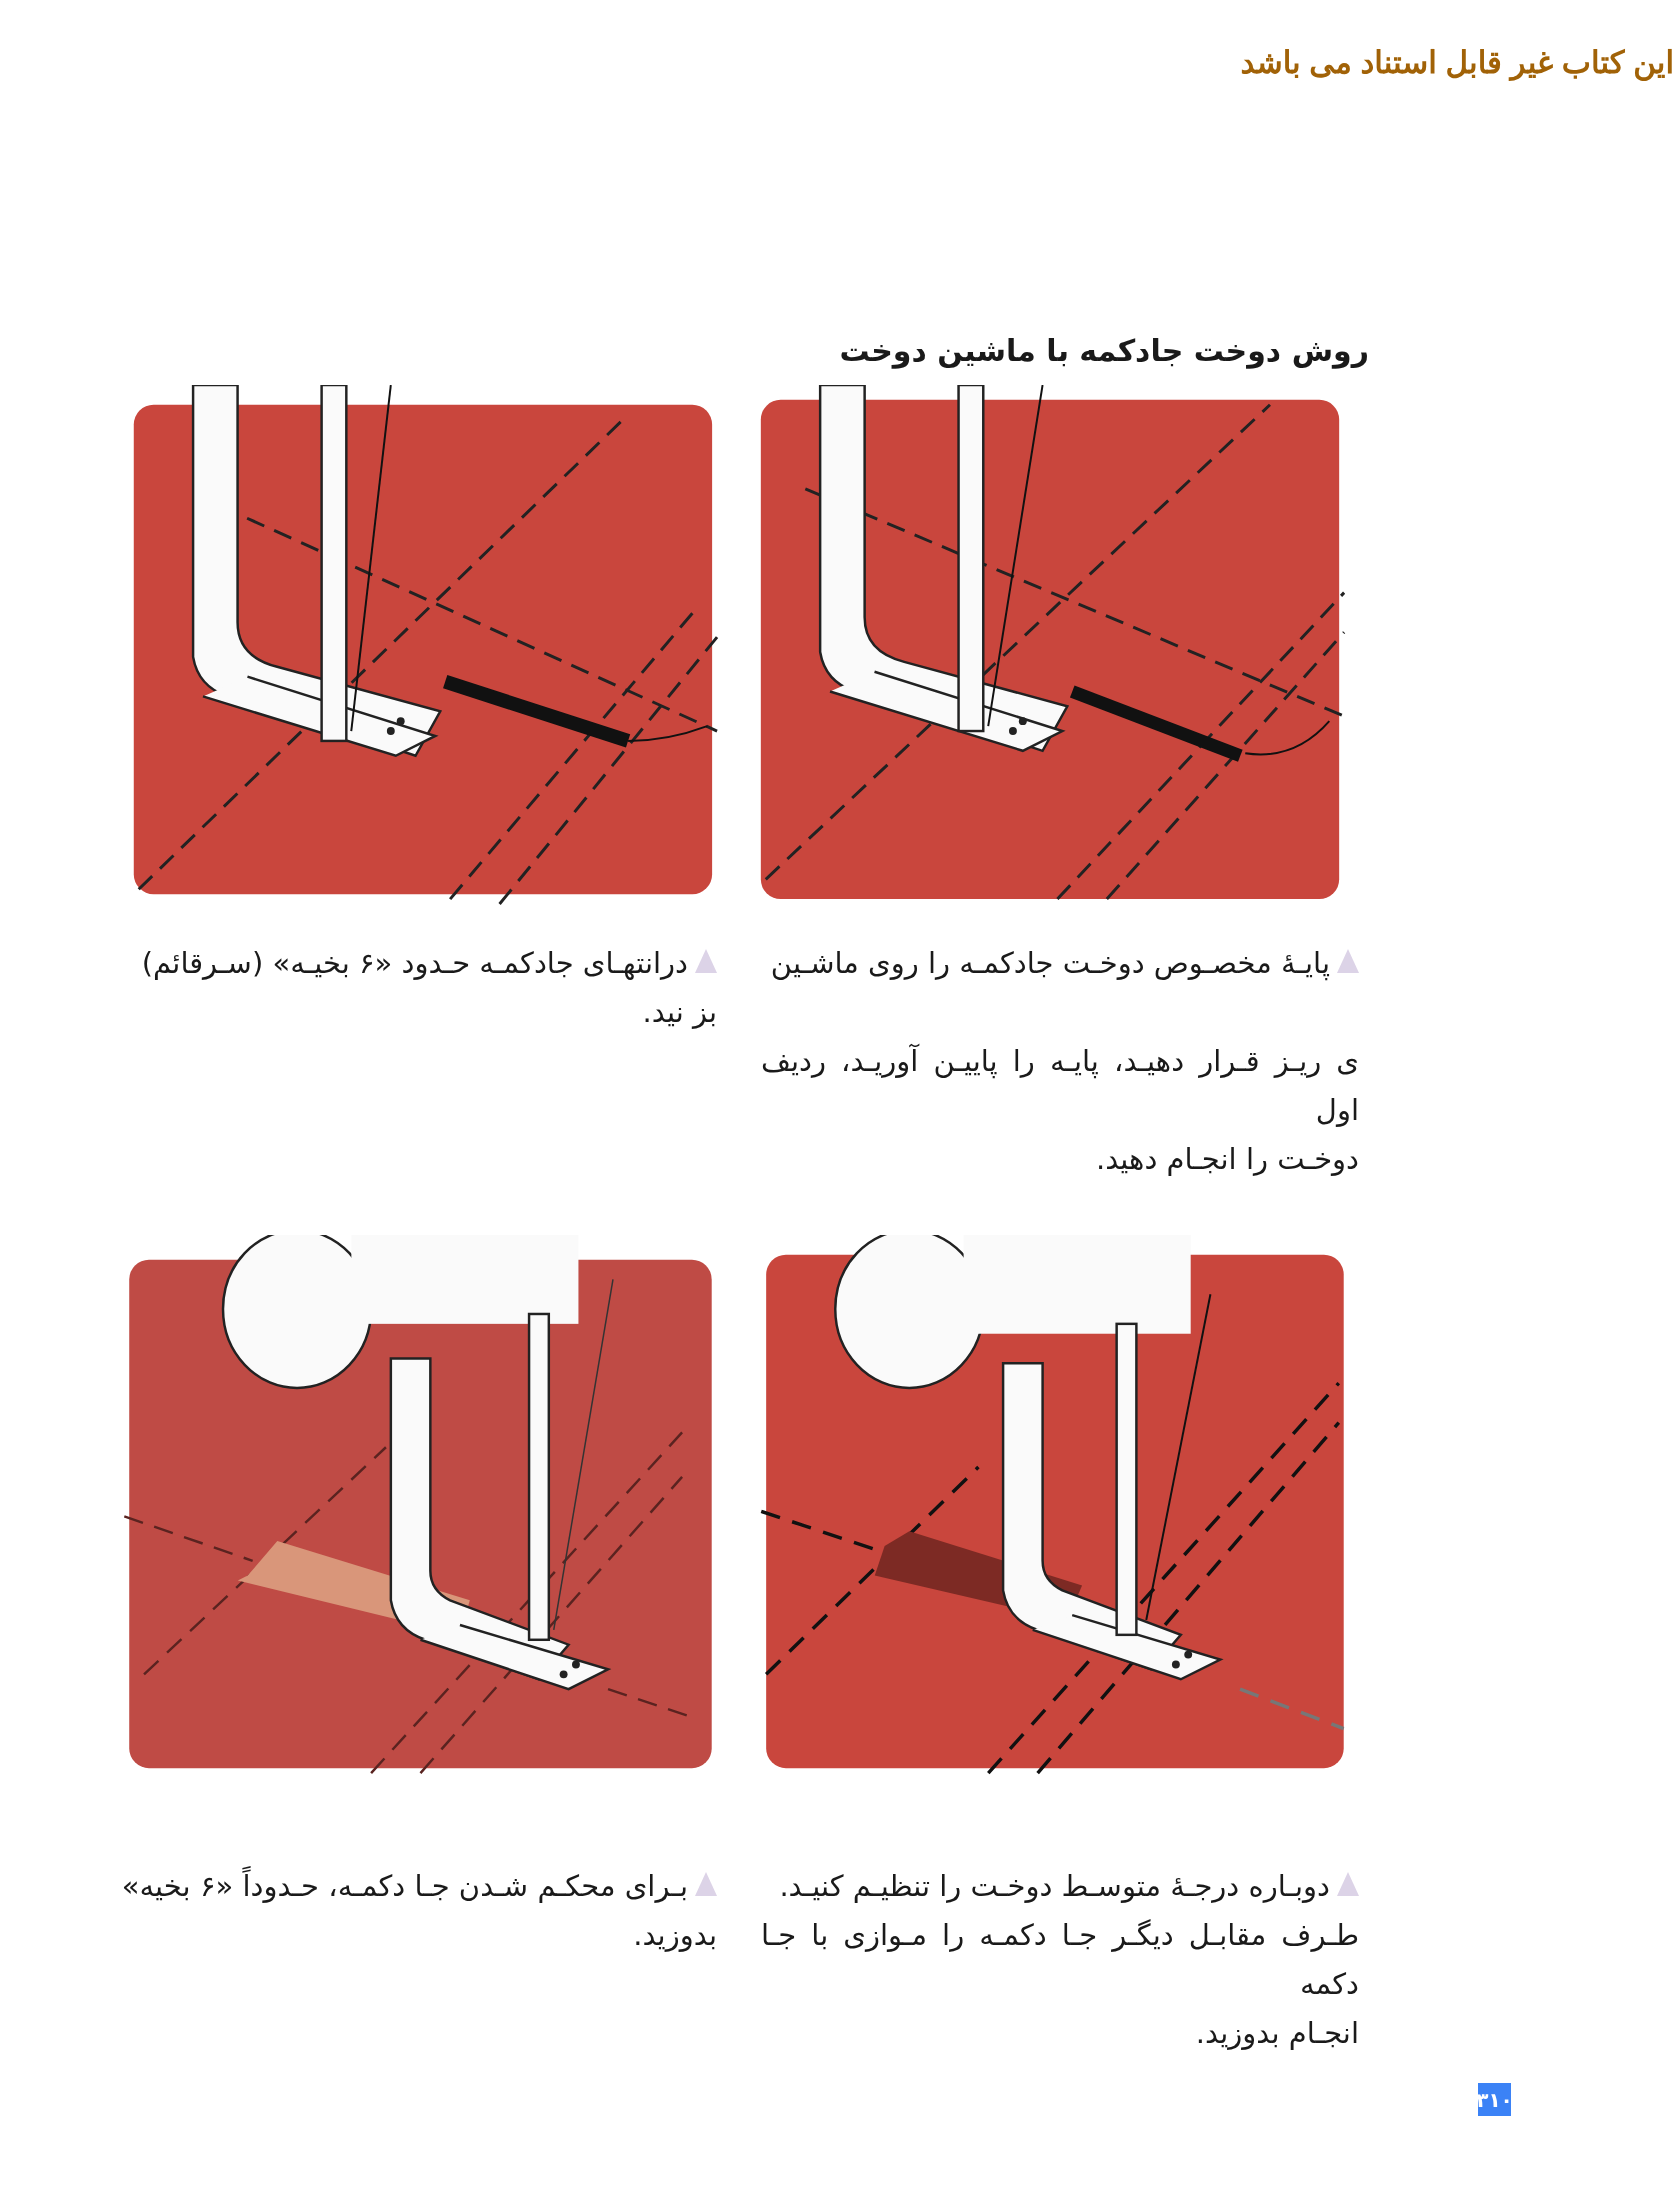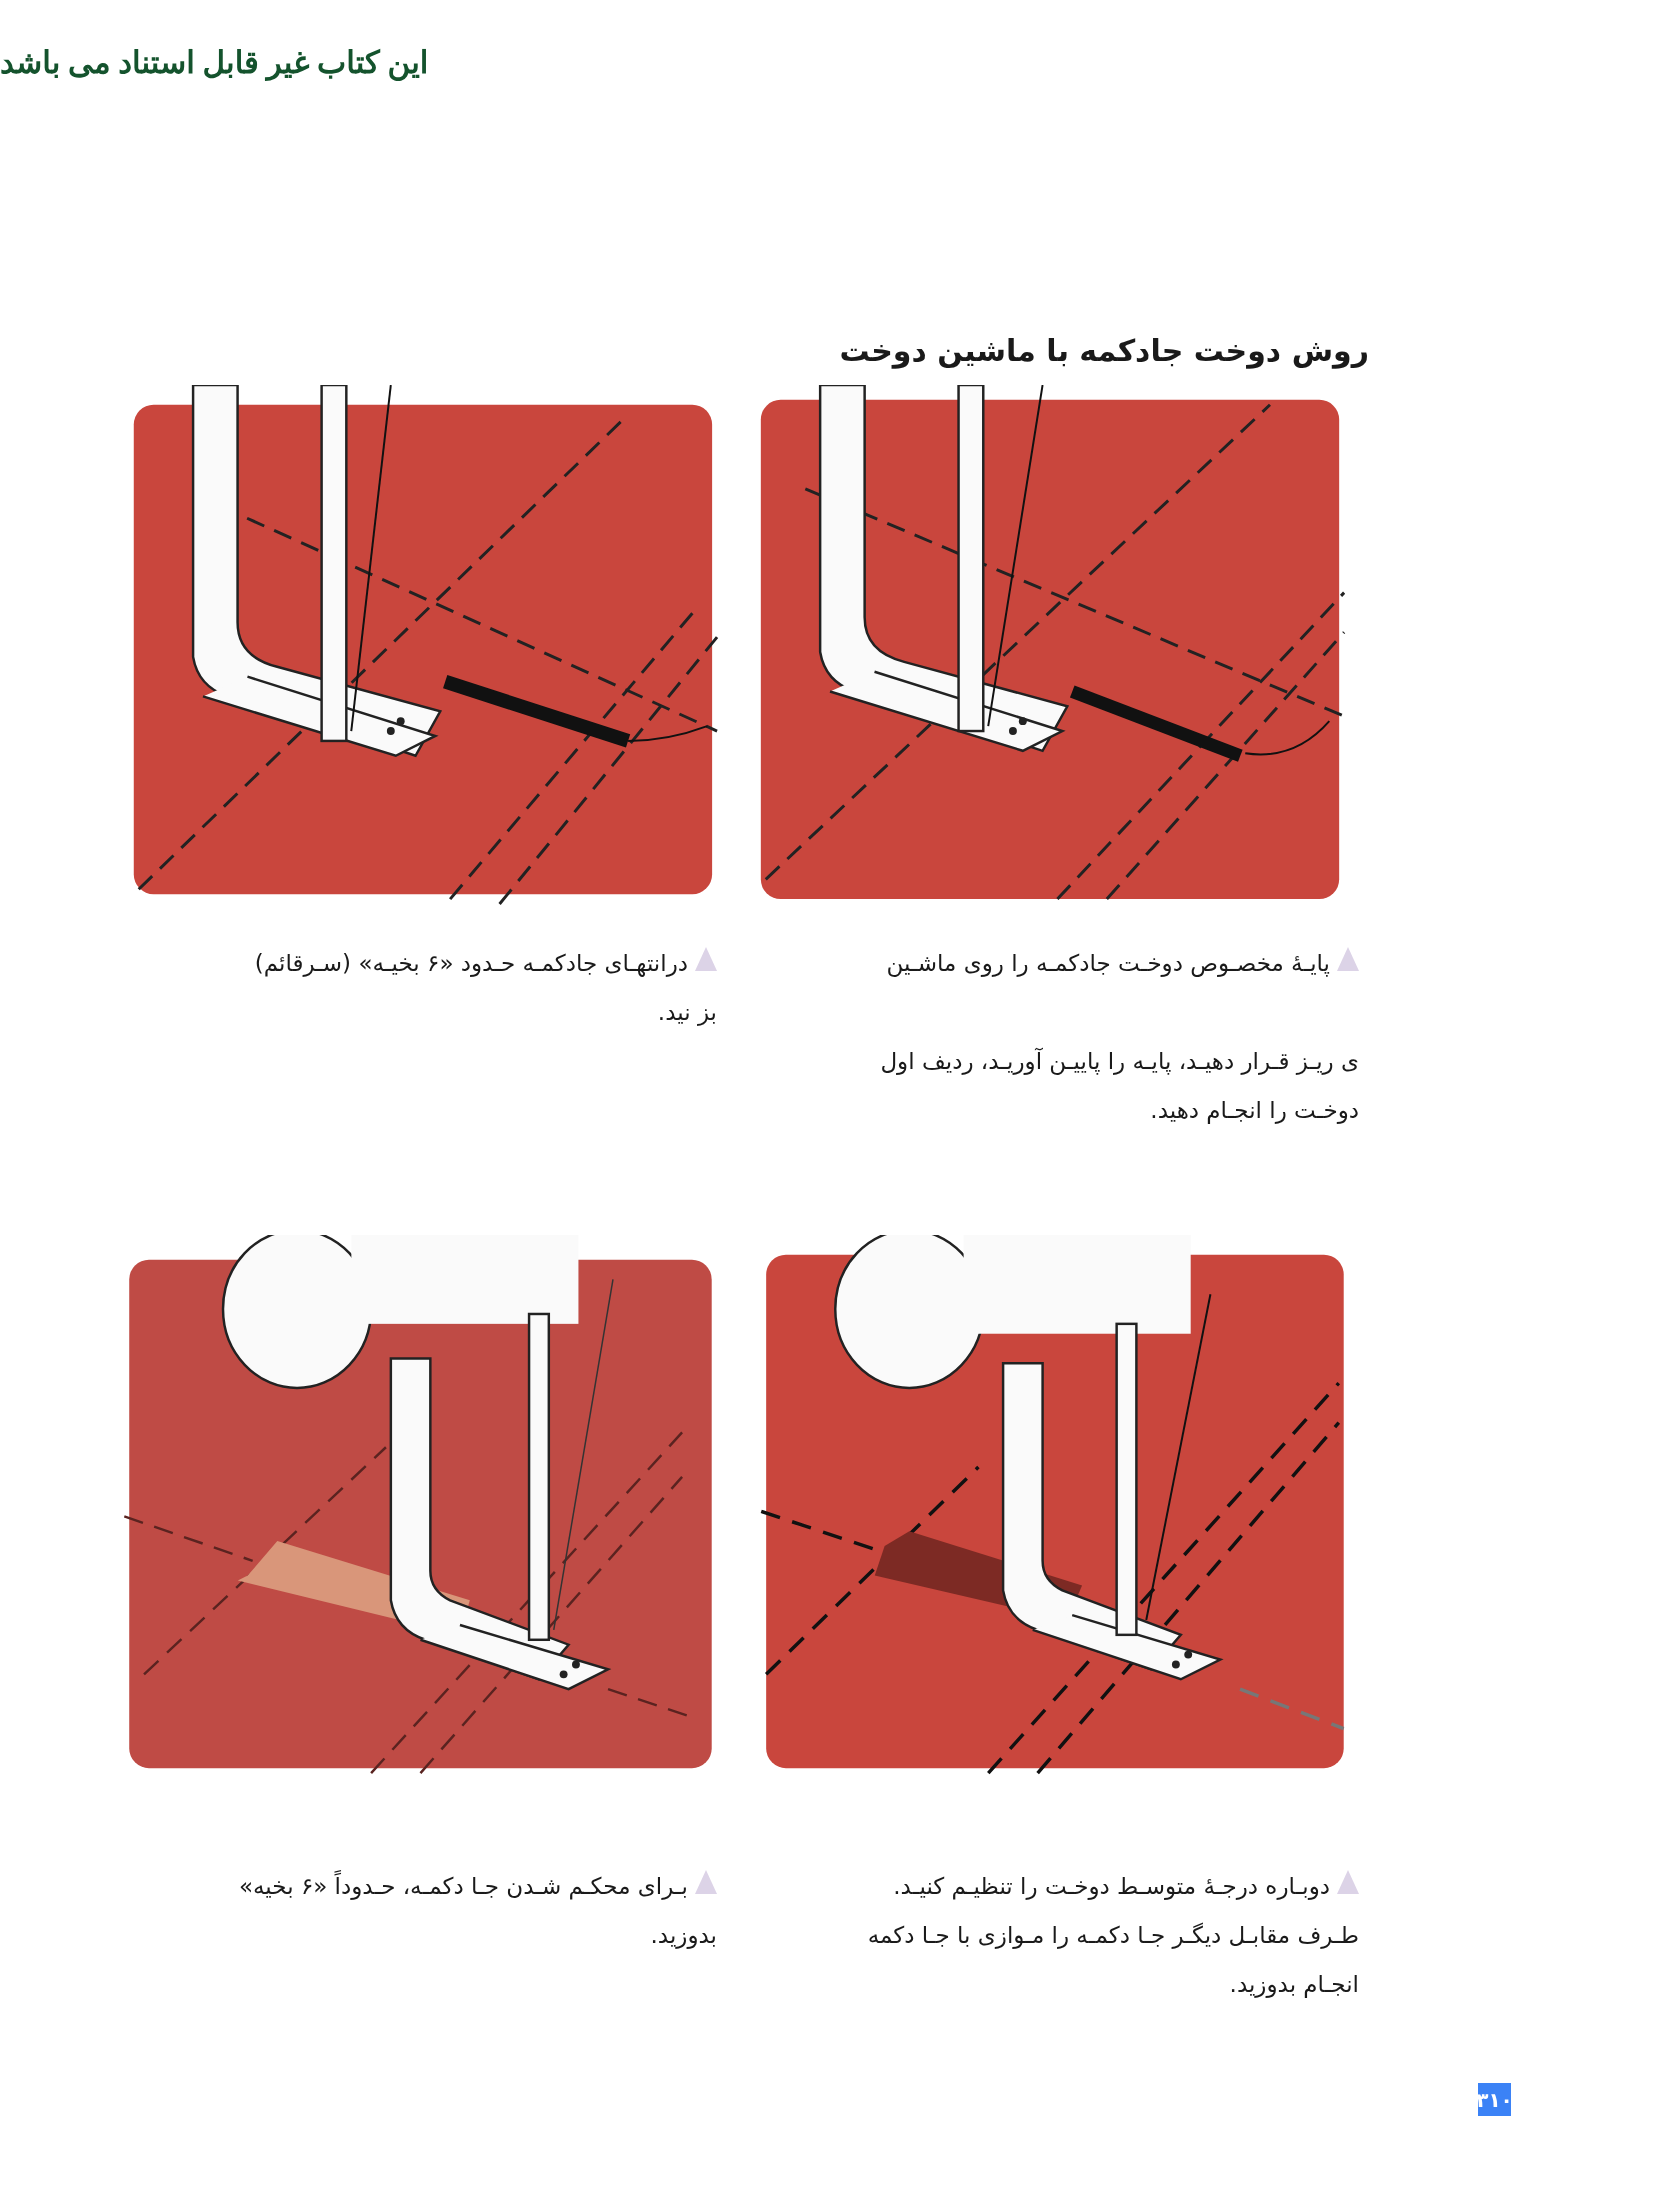--- a/index.html
+++ b/index.html
@@ -1,26 +1,26 @@
 <!DOCTYPE html>
 <html style="font-size:8px"><head>
 <meta charset="utf-8">
 <style>
   html, body { margin: 0; padding: 0; background: #ffffff; }
   body { width: 1674px; height: 2205px; position: relative; overflow: hidden;
          font-family: "DejaVu Sans", sans-serif; color: #111; }
   .rtl { direction: rtl; unicode-bidi: embed; }
-  .top-notice { position: absolute; top: 44px; left: 0; width: 1674px; text-align: left;
-                font-family: Liberation Serif, serif; font-weight: bold; font-size: 31px; color: #14532d; }
+  .top-notice { position: absolute; top: 44px; left: 0; width: 1674px; text-align: right;
+                font-family: Liberation Sans, sans-serif; font-weight: bold; font-size: 31px; color: #a16207; }
   .section-title { position: absolute; top: 333px; right: 305px; width: 593px; text-align: right;
                    font-weight: bold; font-size: 30px; color: #1a1a1a; }
   .figure { position: absolute; background: #fff; }
   .figure svg { display: block; width: 100%; height: 100%; }
   .caption { position: absolute; text-align: justify; text-align-last: right;
-             font-size: 23px; line-height: 49px; color: #1a1a1a; }
+             font-size: 29px; line-height: 49px; color: #1a1a1a; }
   .caption .bullet { display: inline-block; width: 0; height: 0; margin-left: 7px;
                      border-left: 11px solid transparent; border-right: 11px solid transparent;
                      border-bottom: 24px solid #dcd3e7; vertical-align: baseline; }
   .page-num { position: absolute; left: 1478px; top: 2083px; width: 33px; height: 33px;
               background: #3b82f6; color: #fff; font-size: 20px; font-weight: bold;
               display: flex; align-items: center; justify-content: center; }
 </style>
 </head>
 <body>
 

